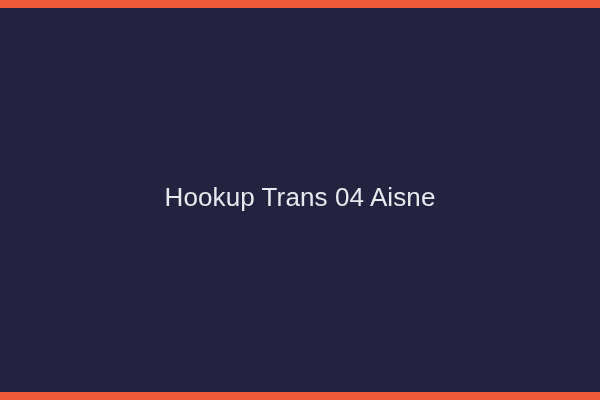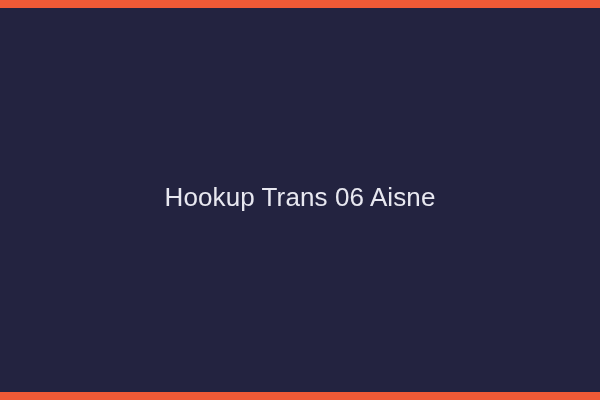--- a/index.html
+++ b/index.html
@@ -63,15 +63,15 @@
 </style>
 </head>
 <body>
 
 <div id="placeholder-card">
 
   <div class="accent-bar" id="accent-bar-top"></div>
 
   <div class="accent-bar" id="accent-bar-bottom"></div>
 
-  <h1 id="card-title">Hookup Trans 06 Aisne</h1>
+  <h1 id="card-title">Hookup Trans 04 Aisne</h1>
 
 </div>
 
 </body></html>

